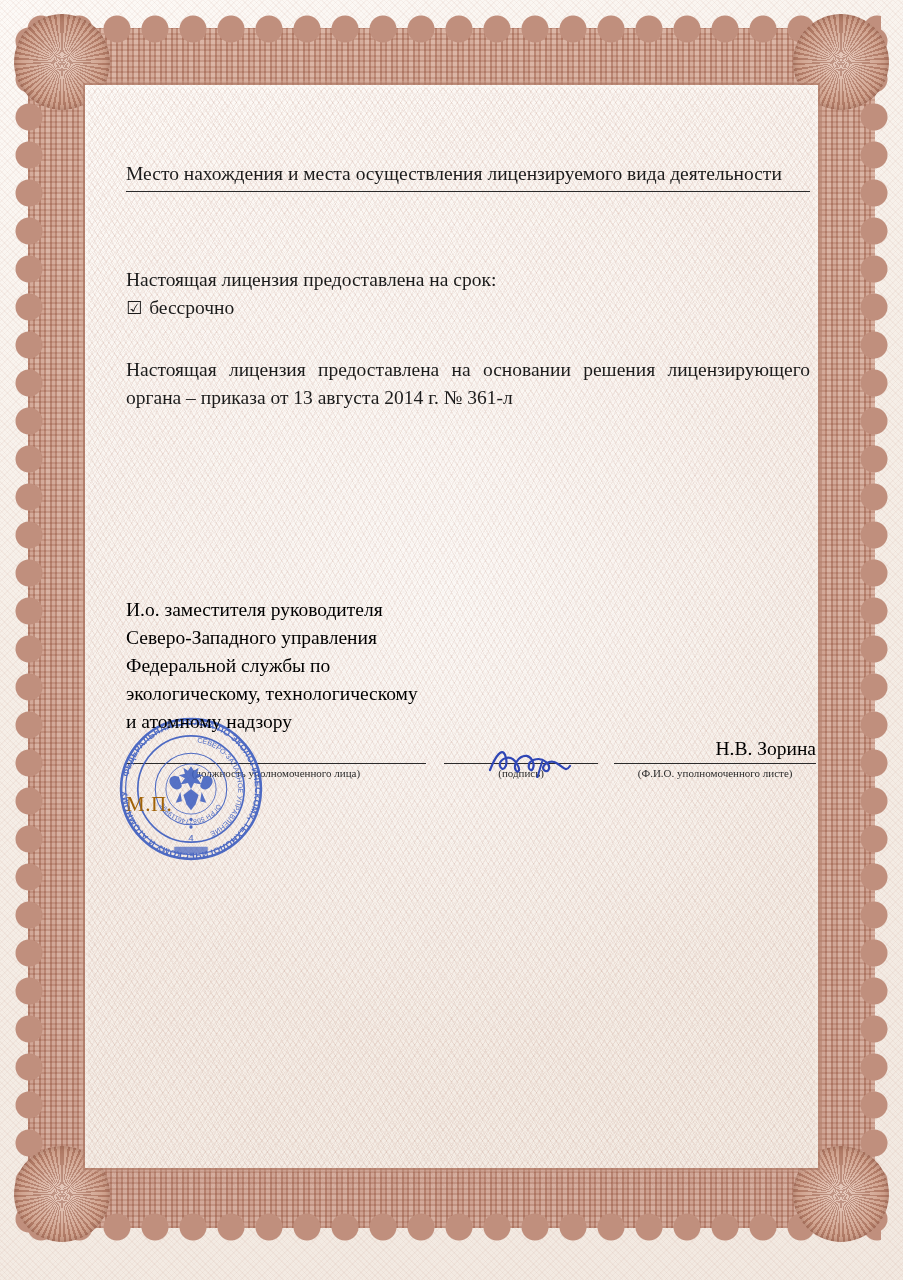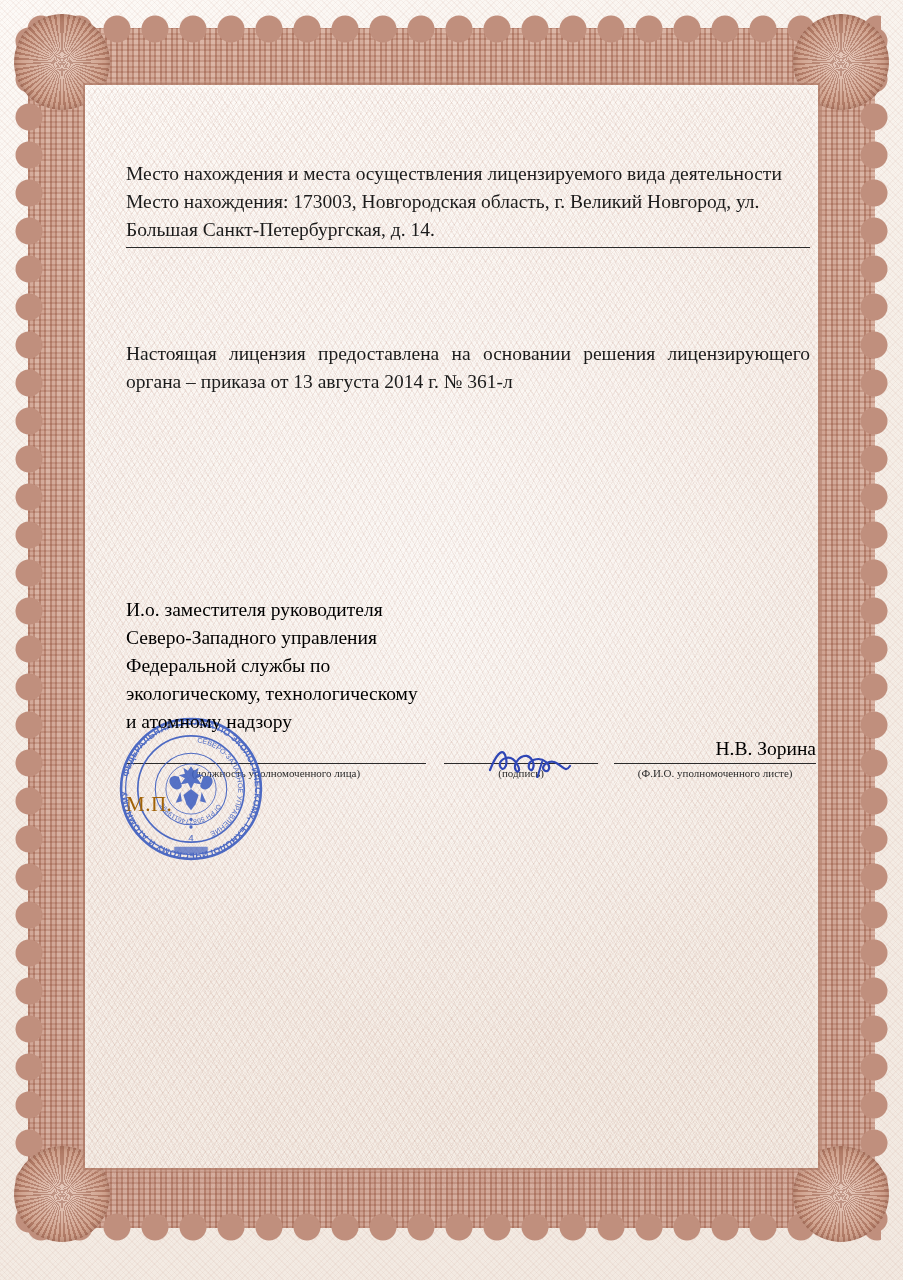--- a/index.html
+++ b/index.html
@@ -110,21 +110,21 @@
     line-height: 28px;
   }
   .block { margin: 0; }
   .para-justify {
     text-align: justify;
     text-align-last: left;
   }
   .rule-under {
     border-bottom: 1.6px solid #2a2a2a;
     padding-bottom: 3px;
-    margin-bottom: 0;
+    margin-bottom: 16px;
   }
   .gap-lg { height: 58px; }
   .gap-md { height: 34px; }
 
   .checkline {
     display: flex;
     align-items: baseline;
     gap: 7px;
   }
   .checkbox-glyph {
@@ -235,25 +235,31 @@
     <div class="corner-medallion cm-br"></div>
     <div class="border-inner-cut"></div>
   </div>
 
   <div class="paper-guilloche"></div>
 
   <div class="content">
 
     <div class="rule-under">
       <p class="block">Место нахождения и места осуществления лицензируемого вида деятельности</p>
-      <p class="block">Место нахождения: 173003, Новгородская область, г. Великий Новгород, ул. Большая Санкт-Петербургская, д. 14.</p>
     </div>
 
     <div class="gap-lg"></div>
 
+    <div>
+      <p class="block">Настоящая лицензия предоставлена на срок:</p>
+      <div class="checkline">
+        <span class="checkbox-glyph">☑</span>
+        <span>бессрочно</span>
+      </div>
+    </div>
 
     <div class="gap-md"></div>
 
     <p class="block para-justify">Настоящая лицензия предоставлена на основании решения лицензирующего органа – приказа от 13 августа 2014 г. № 361-л</p>
 
     <div class="gap-md"></div>
 
 
   </div>
 

